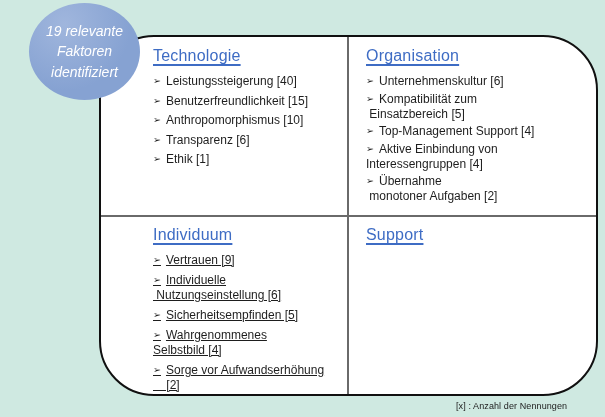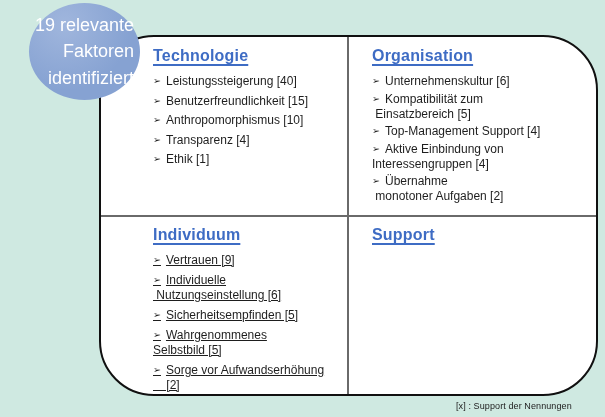--- a/index.html
+++ b/index.html
@@ -13,36 +13,36 @@
     position:relative;width:605px;height:417px;overflow:hidden;
     background:var(--background);
   }
   .badge{
     position:absolute;left:29px;top:3px;width:111px;height:97px;
     border-radius:50%;z-index:3;
     background:radial-gradient(circle at 32% 22%, #a0b6dd 0%, var(--badge_bg) 62%);
     display:flex;align-items:center;justify-content:center;
   }
   .badge-text{
-    color:var(--badge_text);font-size:18px;line-height:1.45;
-    text-align:right;white-space:pre-line;
+    color:var(--badge_text);font-size:14px;line-height:1.45;
+    text-align:center;white-space:pre-line;font-style:italic;
   }
   .board{
     position:absolute;left:99px;top:35px;width:499px;height:361px;
     box-sizing:border-box;background:var(--board_bg);
     border:2.6px solid var(--border);border-radius:55px;
     overflow:hidden;
     display:grid;grid-template-columns:247px 1fr;grid-template-rows:179px 1fr;
   }
   .vline{position:absolute;left:246px;top:0;bottom:0;width:1.6px;background:var(--divider);}
   .hline{position:absolute;top:178px;left:0;right:0;height:1.6px;background:var(--divider);}
   .cell{padding:10px 6px 0 52px;overflow:hidden;}
-  .cell.q-org,.cell.q-umw{padding-left:24px;}
+  .cell.q-org,.cell.q-umw{padding-left:18px;}
   .qtitle{
-    margin:0 0 9px 0;font-size:16px;font-weight:bold;letter-spacing:.2px;
+    margin:0 0 9px 0;font-size:16px;font-weight:normal;letter-spacing:.2px;
     color:var(--heading);text-decoration:underline;text-decoration-thickness:1.5px;
     text-underline-offset:2.5px;
   }
   .items{list-style:none;margin:0;padding:0;font-size:12px;color:var(--text);}
   .item{margin-bottom:4.5px;line-height:15px;}
   .q-org .item{margin-bottom:3px;line-height:14px;}
   .q-ind .item{margin-bottom:5px;text-decoration:underline;}
   .bullet{
     font-family:"DejaVu Sans",sans-serif;font-size:9.5px;color:#222;
     margin-right:5px;position:relative;top:-1px;
@@ -64,21 +64,21 @@
   <div class="board">
     <div class="vline"></div>
     <div class="hline"></div>
 
     <section class="cell q-tech">
       <h2 class="qtitle">Technologie</h2>
       <ul class="items">
           <li class="item"><span class="bullet">➢</span><span class="item-text">Leistungssteigerung [40]</span></li>
           <li class="item"><span class="bullet">➢</span><span class="item-text">Benutzerfreundlichkeit [15]</span></li>
           <li class="item"><span class="bullet">➢</span><span class="item-text">Anthropomorphismus [10]</span></li>
-          <li class="item"><span class="bullet">➢</span><span class="item-text">Transparenz [4]</span></li>
+          <li class="item"><span class="bullet">➢</span><span class="item-text">Transparenz [6]</span></li>
           <li class="item"><span class="bullet">➢</span><span class="item-text">Ethik [1]</span></li>
         </ul>
     </section>
 
     <section class="cell q-org">
       <h2 class="qtitle">Organisation</h2>
       <ul class="items">
           <li class="item"><span class="bullet">➢</span><span class="item-text">Unternehmenskultur [6]</span></li>
           <li class="item"><span class="bullet">➢</span><span class="item-text">Kompatibilität zum
 &nbsp;Einsatzbereich [5]</span></li>
@@ -91,26 +91,26 @@
     </section>
 
     <section class="cell q-ind">
       <h2 class="qtitle">Individuum</h2>
       <ul class="items">
           <li class="item"><span class="bullet">➢</span><span class="item-text">Vertrauen [9]</span></li>
           <li class="item"><span class="bullet">➢</span><span class="item-text">Individuelle
 &nbsp;Nutzungseinstellung [6]</span></li>
           <li class="item"><span class="bullet">➢</span><span class="item-text">Sicherheitsempfinden [5]</span></li>
           <li class="item"><span class="bullet">➢</span><span class="item-text">Wahrgenommenes
-Selbstbild [5]</span></li>
+Selbstbild [4]</span></li>
           <li class="item"><span class="bullet">➢</span><span class="item-text">Sorge vor Aufwandserhöhung
 &nbsp;&nbsp;&nbsp;&nbsp;[2]</span></li>
         </ul>
     </section>
 
     <section class="cell q-umw">
       <h2 class="qtitle">Support</h2>
     </section>
   </div>
 
-  <div class="legend">[x] : Support der Nennungen</div>
+  <div class="legend">[x] : Anzahl der Nennungen</div>
 
 </div>
 
 </body></html>

